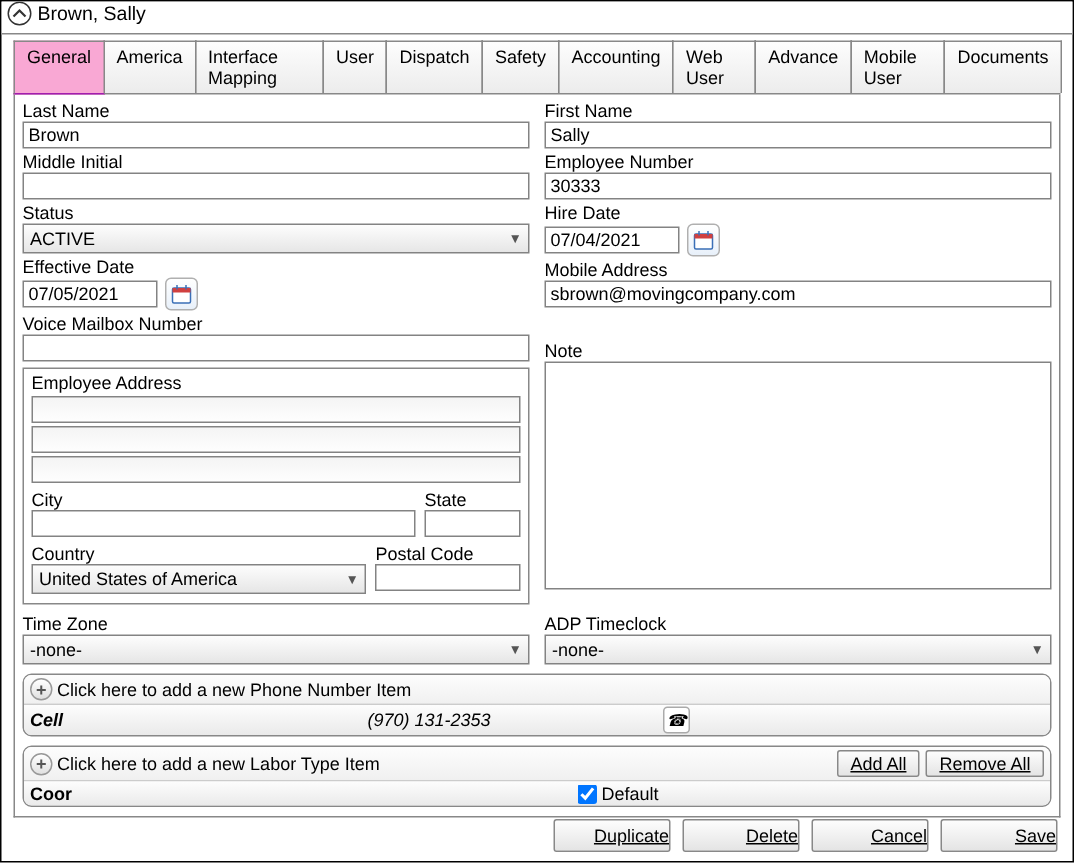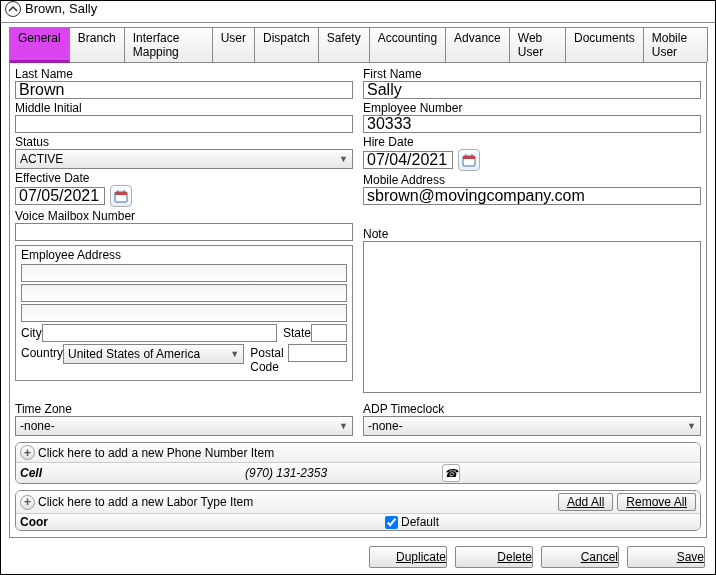--- a/index.html
+++ b/index.html
@@ -4,36 +4,36 @@
 <style>
 * { box-sizing: border-box; margin: 0; padding: 0; font-family: "Segoe UI", Tahoma, sans-serif; font-size: 12px; }
 body { background: #fff; width: 716px; height: 575px; border: 1px solid #000; position: relative; }
 .titlebar { height: 22px; border-bottom: 1px solid #888; display: flex; align-items: flex-start; padding: 0 4px; background: #fff; }
 .titlebar .collapse-icon { width: 16px; height: 16px; border: 1.5px solid #333; border-radius: 50%; display: flex; align-items: center; justify-content: center; margin-right: 4px; }
 .titlebar .collapse-icon svg { width: 10px; height: 10px; }
 .titlebar .title { font-size: 13px; }
 .content { position: absolute; top: 26px; left: 8px; right: 8px; bottom: 36px; }
 .tabs { display: flex; border-bottom: 1px solid #888; }
 .tab { border: 1px solid #888; border-bottom: none; padding: 3px 8px; background: linear-gradient(#fdfdfd,#ececec); cursor: default; margin-right: -1px; }
-.tab.active { background: #d946ef; border-bottom: 3px solid #a21caf; margin-bottom: -1px; z-index: 2; }
+.tab.active { background: #f9a8d4; border-bottom: 1px solid #a21caf; margin-bottom: -1px; z-index: 2; }
 .panel { border: 1px solid #888; border-top: none; padding: 2px 5px 6px 5px; }
 .cols { display: flex; gap: 10px; }
 .col { flex: 1; min-width: 0; }
 .lbl { display: block; margin-top: 2px; }
-input[type=text], textarea { width: 100%; border: 1px solid #838383; padding: 1px 3px; height: 18px; background: #fff; font-size: 16px; }
+input[type=text], textarea { width: 100%; border: 1px solid #838383; padding: 1px 3px; height: 18px; background: #fff; font-size: 12px; }
 textarea { height: 152px; resize: none; }
 .select { width: 100%; height: 20px; border: 1px solid #838383; background: linear-gradient(#fdfdfd,#e6e6e6); display: flex; align-items: center; justify-content: space-between; padding: 0 4px; }
 .select .arrow { font-size: 9px; color: #555; }
 .date-row { display: flex; align-items: center; gap: 5px; }
 .date-row input { width: 90px; }
 .cal-icon { width: 22px; height: 22px; border: 1px solid #b0b0b0; border-radius: 4px; background: linear-gradient(#fff,#e8f0fa); display: flex; align-items: center; justify-content: center; }
 .cal-icon svg { width: 14px; height: 14px; }
 .addr-group { border: 1px solid #888; padding: 2px 5px 6px 5px; margin-top: 4px; }
 .addr-row { display: flex; gap: 6px; margin-top: 2px; }
-.addr-row > div { display: flex; flex-direction: row; }
+.addr-row > div { display: flex; flex-direction: column; }
 .addr-row .f-city { flex: 4; }
 .addr-row .f-state { flex: 1; }
 .addr-row .f-country { flex: 3; }
 .addr-row .f-postal { flex: 1.3; }
 .addr-lines input { margin-top: 2px; background: linear-gradient(#f4f4f4,#fefefe); }
 .list-box { border: 1px solid #888; border-radius: 6px; margin-top: 6px; background: #fff; overflow: hidden; }
 .add-row { display: flex; align-items: center; padding: 2px 4px; background: linear-gradient(#fdfdfd,#f0f0f0); border-bottom: 1px solid #ccc; }
 .plus-icon { width: 15px; height: 15px; border: 1px solid #999; border-radius: 50%; background: linear-gradient(#fff,#e0e0e0); display: flex; align-items: center; justify-content: center; font-size: 12px; line-height: 1; color: #555; margin-right: 3px; font-weight: bold; }
 .data-row { display: flex; align-items: center; padding: 1px 4px; background: linear-gradient(#fdfdfd,#eaeaea); font-style: italic; }
 .data-row .c1 { flex: 0 0 225px; font-weight: bold; }
@@ -59,30 +59,30 @@
     <svg viewBox="0 0 10 10">
         <path d="M1 7 L5 3 L9 7" fill="none" stroke="#333" stroke-width="1.5"></path>
       </svg>
   </span>
   <span class="title">Brown, Sally</span>
 </div>
 
 <div class="content">
   <div class="tabs">
     <div class="tab active">General</div>
-    <div class="tab">Branch</div>
+    <div class="tab">America</div>
     <div class="tab">Interface Mapping</div>
     <div class="tab">User</div>
     <div class="tab">Dispatch</div>
     <div class="tab">Safety</div>
     <div class="tab">Accounting</div>
+    <div class="tab">Web User</div>
     <div class="tab">Advance</div>
-    <div class="tab">Web User</div>
+    <div class="tab">Mobile User</div>
     <div class="tab">Documents</div>
-    <div class="tab">Mobile User</div>
   </div>
 
   <div class="panel">
     <div class="cols">
       <div class="col">
         <span class="lbl">Last Name</span>
         <input type="text" value="Brown" style="">
         <span class="lbl">Middle Initial</span>
         <input type="text" value="" style="">
         <span class="lbl">Status</span>

